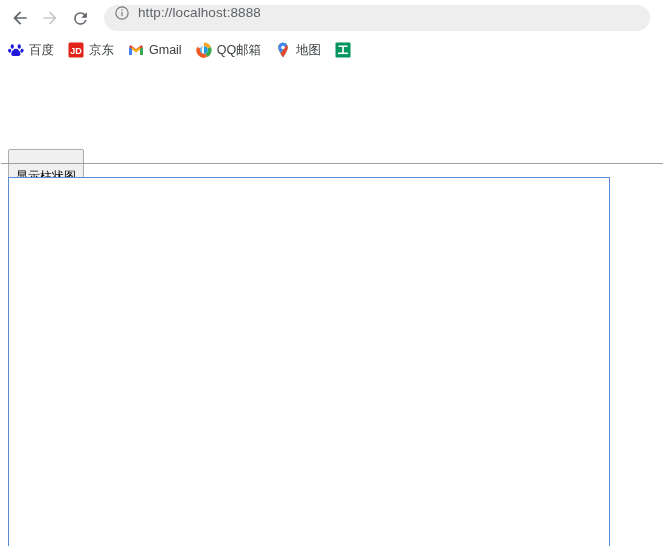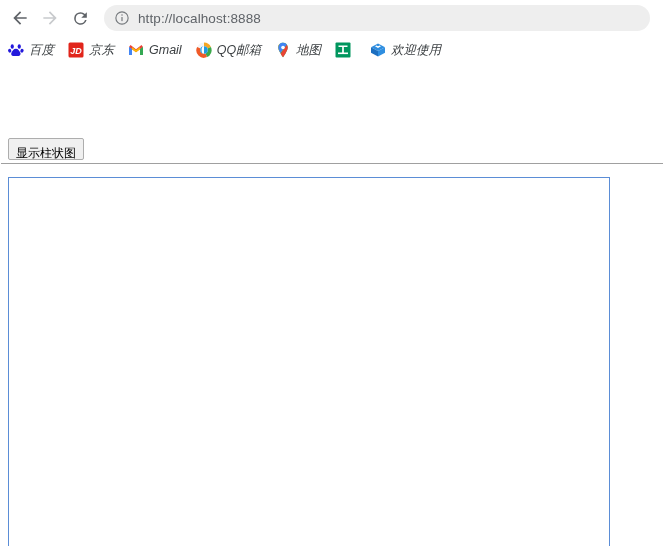--- a/index.html
+++ b/index.html
@@ -40,24 +40,23 @@
     margin-right: 2px;
   }
   .nav-btn svg { display: block; }
 
   #omnibox {
     flex: 1 1 auto;
     height: 26px;
     background: #eeeeee;
     border-radius: 13px;
     display: flex;
-    align-items: center;
     margin-left: 8px;
     margin-right: 8px;
-    padding: 9px 10px;
+    padding: 0 10px;
     box-sizing: border-box;
     overflow: hidden;
   }
   #omnibox .info-icon {
     flex: 0 0 auto;
     width: 16px;
     height: 16px;
     margin-right: 8px;
     display: block;
   }
@@ -77,21 +76,20 @@
     box-sizing: border-box;
     overflow: hidden;
     white-space: nowrap;
   }
   .bookmark {
     display: flex;
     align-items: center;
     flex: 0 0 auto;
     margin-right: 14px;
     height: 22px;
-    font-style: italic;
   }
   .bookmark .bm-icon {
     width: 16px;
     height: 16px;
     margin-right: 5px;
     flex: 0 0 auto;
     display: block;
   }
   .bookmark .bm-label {
     font-size: 12.5px;
@@ -103,23 +101,23 @@
   #page-content {
     position: relative;
     background: #ffffff;
     height: 442px;
     padding: 0;
   }
 
   #show-chart-button {
     position: absolute;
     left: 8px;
-    top: 74px;
+    top: 85px;
     height: 22px;
-    padding: 4px 7px;
+    padding: 16px 7px;
     font-family: "Liberation Sans", "DejaVu Sans", sans-serif;
     font-size: 12px;
     color: #000000;
     background: #f0f0f0;
     border: 1px solid #adadad;
     border-radius: 2px;
     line-height: 20px;
     box-sizing: border-box;
     cursor: default;
   }
@@ -243,29 +241,20 @@
 
     <div class="bookmark">
       <svg class="bm-icon" viewBox="0 0 32 32">
         <rect x="1" y="1" width="30" height="30" rx="2" fill="#00965e"></rect>
         <rect x="7" y="7" width="18" height="3" fill="#ffffff"></rect>
         <rect x="14.3" y="9" width="3.4" height="13" fill="#ffffff"></rect>
         <rect x="6" y="21" width="20" height="3.2" fill="#ffffff"></rect>
       </svg>
     </div>
 
-    <div class="bookmark">
-      <svg class="bm-icon" viewBox="0 0 32 32">
-        <path d="M16 3L30 10.5 16 18 2 10.5z" fill="#2f8ee0"></path>
-        <path d="M2 10.5L16 18v11L2 21.5z" fill="#1c6fc0"></path>
-        <path d="M30 10.5L16 18v11l14-7.5z" fill="#2f8ee0"></path>
-        <path d="M10 8.5l6 3.3 6-3.3-2.6-1.4L16 8.6l-3.4-1.5z" fill="#ffffff"></path>
-      </svg>
-      <span class="bm-label">欢迎使用</span>
-    </div>
 
   </div>
 </div>
 
 <div id="page-content">
 
   <button id="show-chart-button">显示柱状图</button>
 
   <hr id="content-divider">
 

